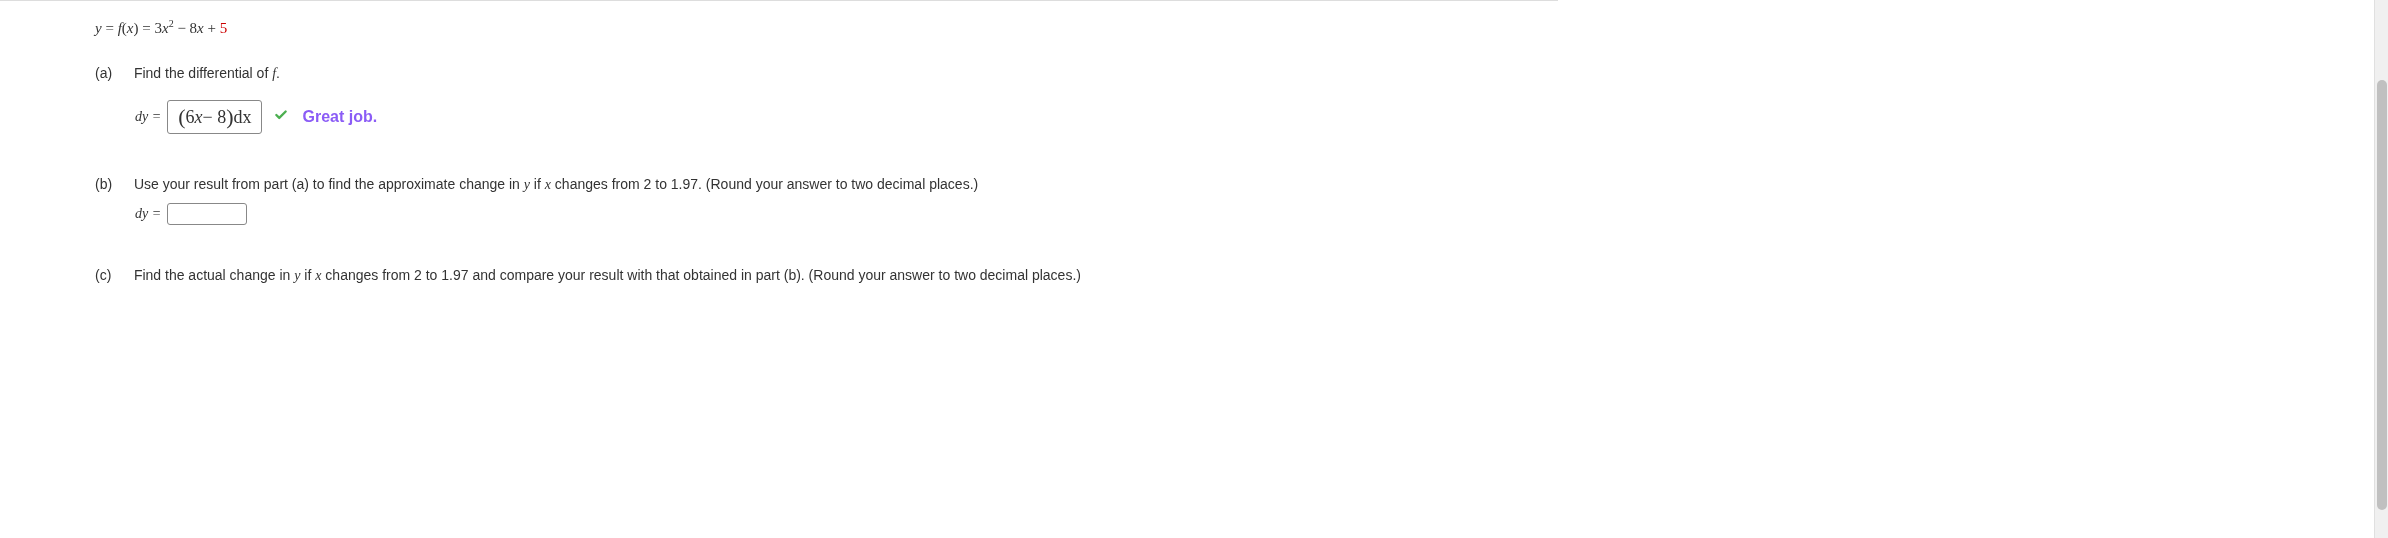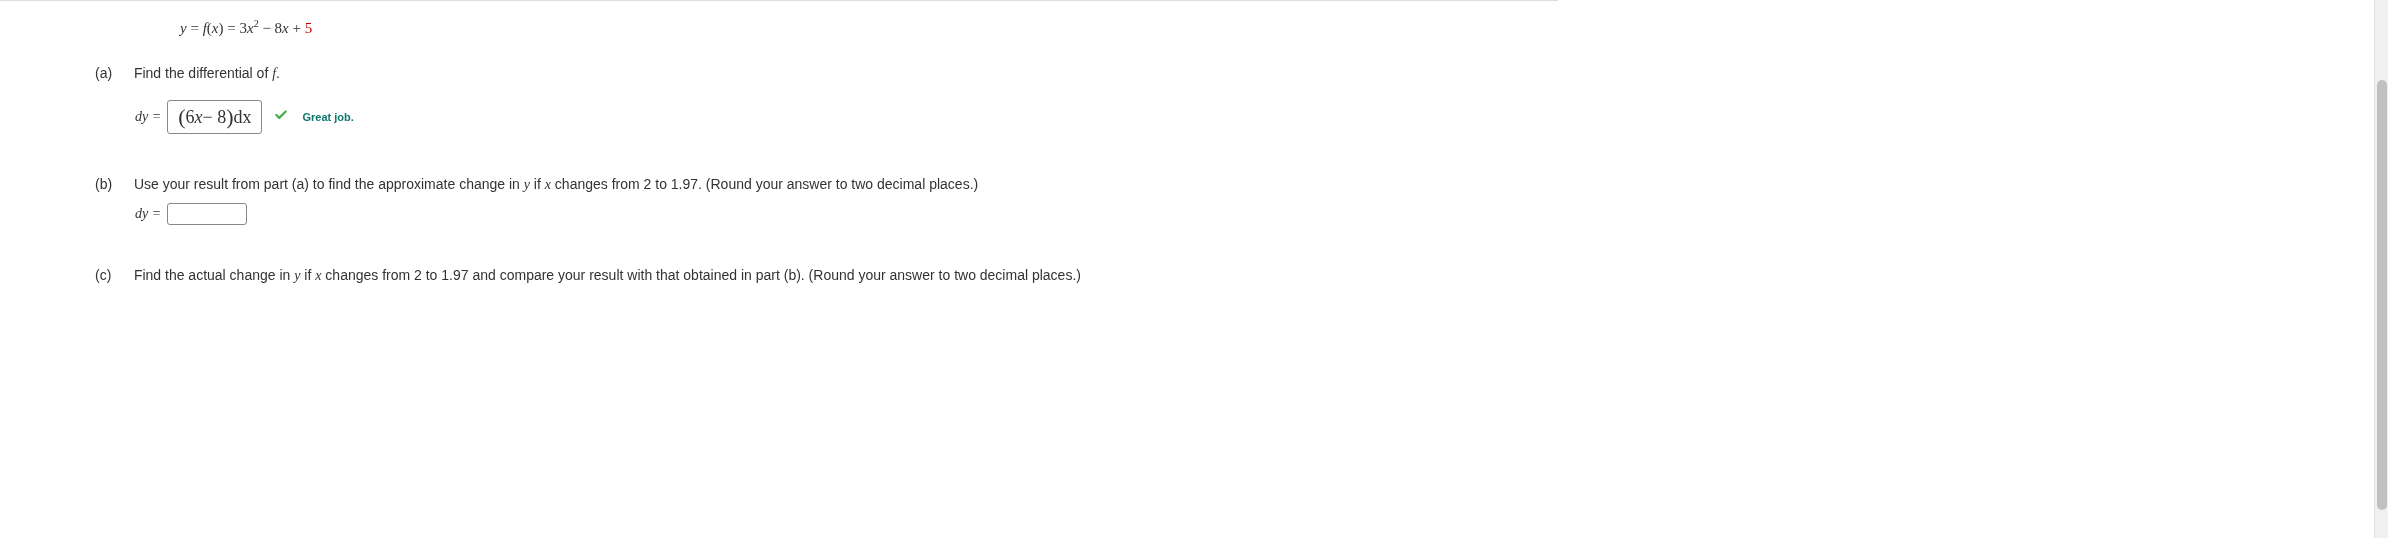--- a/index.html
+++ b/index.html
@@ -27,21 +27,20 @@
     right: 40px;
   }
   .intro {
     margin-bottom: 20px;
   }
   .f-italic {
     font-style: italic;
     font-family: Georgia, serif;
   }
   .formula {
-    margin-left: 85px;
     margin-bottom: 28px;
     font-family: Georgia, 'Times New Roman', serif;
     font-size: 15px;
   }
   .formula sup {
     font-size: 10px;
     vertical-align: super;
   }
   .red-num {
     color: #c00;
@@ -82,23 +81,23 @@
   }
   .answer-box .paren {
     font-size: 22px;
   }
   .check-icon {
     color: #4caf50;
     font-size: 16px;
     margin-right: 14px;
   }
   .feedback {
-    color: #0f766e;
+    color: #8b5cf6;
     font-weight: bold;
-    font-size: 11px;
+    font-size: 16px;
   }
   .empty-input {
     border: 1px solid #888;
     border-radius: 3px;
     width: 80px;
     height: 22px;
     padding: 2px 6px;
     font-family: Georgia, serif;
     font-size: 14px;
   }

